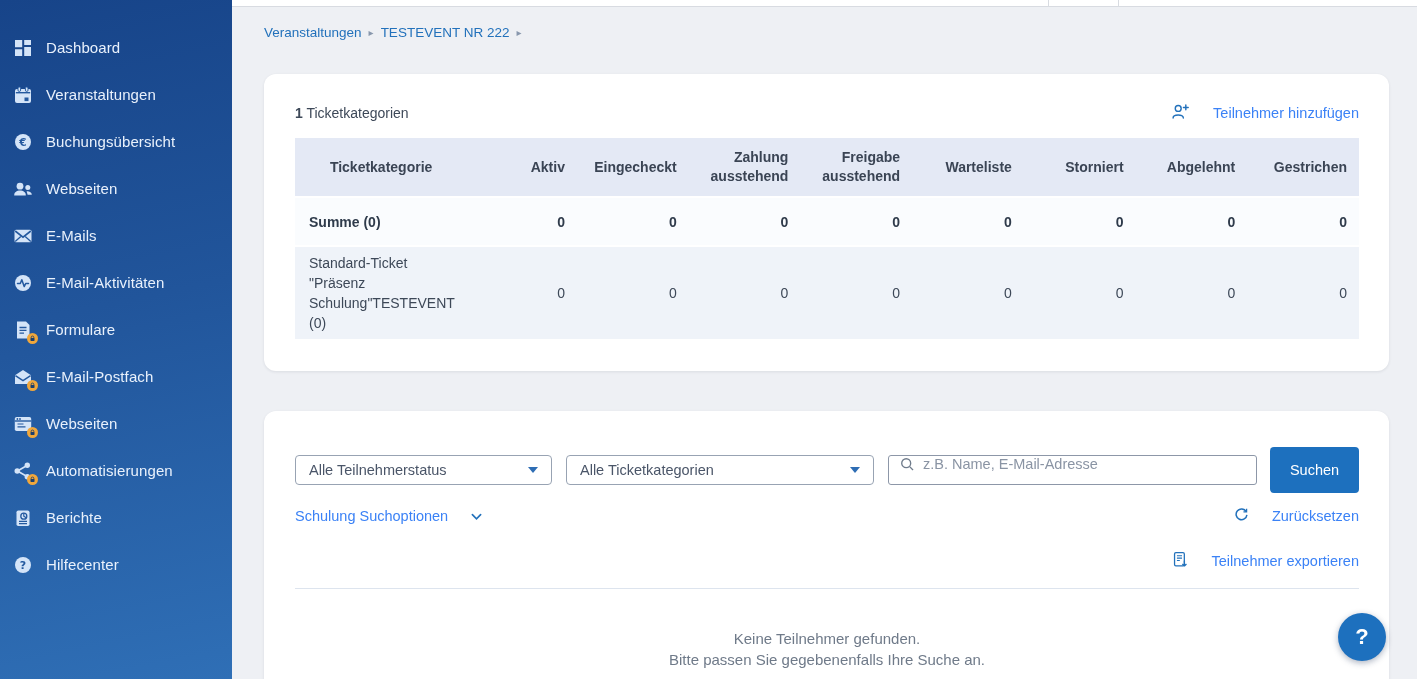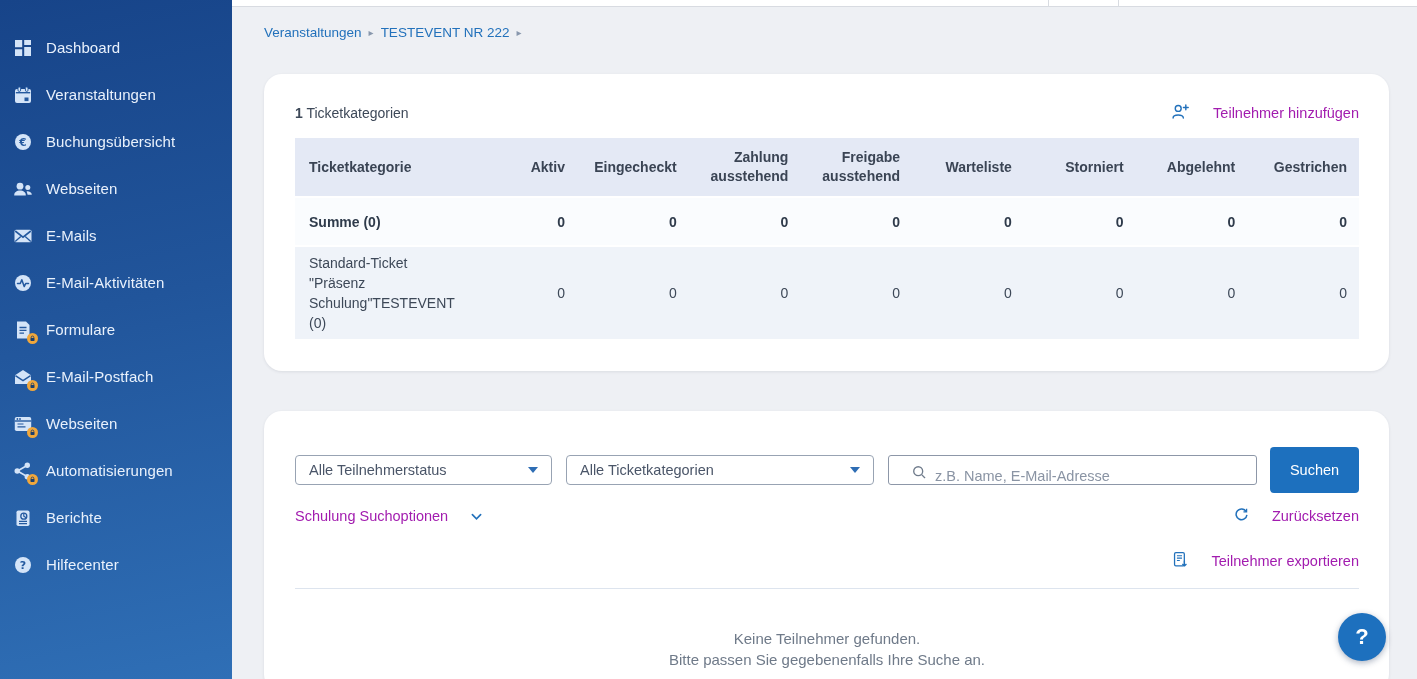--- a/index.html
+++ b/index.html
@@ -27,54 +27,54 @@
   .content { padding:0 28px 0 32px; }
   .breadcrumb { margin-top:18px; font-size:13.5px; display:flex; align-items:center; gap:7px; }
   .breadcrumb a { color:#2271bb; text-decoration:none; cursor:pointer; }
   .crumb-sep { color:#8897ad; font-size:10px; }
   .title-row { display:flex; justify-content:space-between; align-items:flex-end; margin-top:10px; }
   .page-title { font-size:20px; font-weight:bold; color:#2b3440; }
   .event-datetime { font-size:16px; color:#2b3440; }
   .event-datetime b { font-weight:bold; }
   .event-datetime .conn { font-weight:normal; color:#3a4454; }
 
-  .card { background:#fff; border-radius:18px; box-shadow:0 1px 3px rgba(40,50,70,.10);
+  .card { background:#fff; border-radius:12px; box-shadow:0 1px 3px rgba(40,50,70,.10);
     margin-top:0; }
   .card1 { margin-top:34px; padding:28px 30px 30px 31px; }
   .card2 { margin-top:40px; padding:36px 30px 0 31px; height:281px; overflow:hidden; }
 
   .card1-toprow { display:flex; justify-content:space-between; align-items:center; font-size:14px; color:#3d4858; }
   .count-label b { font-weight:bold; }
-  .blue-link { display:inline-flex; align-items:center; gap:23px; color:#a21caf;
+  .blue-link { display:inline-flex; align-items:center; gap:23px; color:#3b82f6;
     font-size:14.5px; text-decoration:none; cursor:pointer; }
   .blue-link svg { flex:0 0 auto; }
 
   
   table.cats { width:100%; border-collapse:separate; border-spacing:0 2px; margin-top:12px;
     table-layout:fixed; font-size:14px; color:#3d4858; }
   col.c0 { width:16%; }
   thead th { background:#e4e9f5; font-weight:bold; color:#3a4454; height:58px;
     vertical-align:middle; text-align:right; padding:6px 12px 6px 0; line-height:19px; }
-  thead th:first-child { text-align:left; padding-left:14px; }
+  thead th:first-child { text-align:center; padding-left:14px; }
   tbody td { text-align:right; padding:6px 12px 6px 0; vertical-align:middle; }
   tbody td:first-child { text-align:left; padding-left:14px; line-height:20px; }
   tr.row-sum td { background:#fafcfe; height:47px; font-weight:bold; color:#2f3b4b; }
   tr.row-ticket td { background:#eff3f9; height:60px; font-weight:normal; }
 
   
   .filter-row { display:flex; align-items:center; }
   .dropdown { position:relative; height:30px; border:1px solid #98a3b3; border-radius:4px;
     display:flex; align-items:center; justify-content:space-between; padding:0 13px;
     font-size:14.5px; color:#4a5568; background:#fff; cursor:pointer; }
   .dd1 { width:257px; margin-right:14px;gap:23px; }
   .dd2 { width:308px; margin-right:14px; }
   .caret { width:0; height:0; border-left:5px solid transparent; border-right:5px solid transparent;
     border-top:6px solid #2e6db4; }
   .searchbox { flex:1; height:30px; border:1px solid #8d97a8; border-radius:3px; background:#fff;
-    display:flex; align-items:flex-end; padding:0 22px; margin-right:13px; }
+    display:flex; align-items:flex-start; padding:0 10px; margin-right:13px; }
   .searchbox input { border:none; outline:none; flex:1; font-size:14.5px; color:#3d4858;
     margin-left:8px; font-family:inherit; background:transparent; }
   .searchbox input::placeholder { color:#8a94a4; }
   .btn-primary { height:46px; width:89px; background:#1d70be; color:#fff; border:none;
     border-radius:4px; font-size:14.5px; font-family:inherit; cursor:pointer; }
 
   .filter-row2 { display:flex; justify-content:space-between; align-items:center; margin-top:14px; }
   .export-row { display:flex; justify-content:flex-end; margin-top:26px; }
   .divider { height:1px; background:#dde4ee; margin-top:17px; }
   .empty-state { text-align:center; margin-top:39px; font-size:15px; color:#6f7a89; line-height:21px; }

